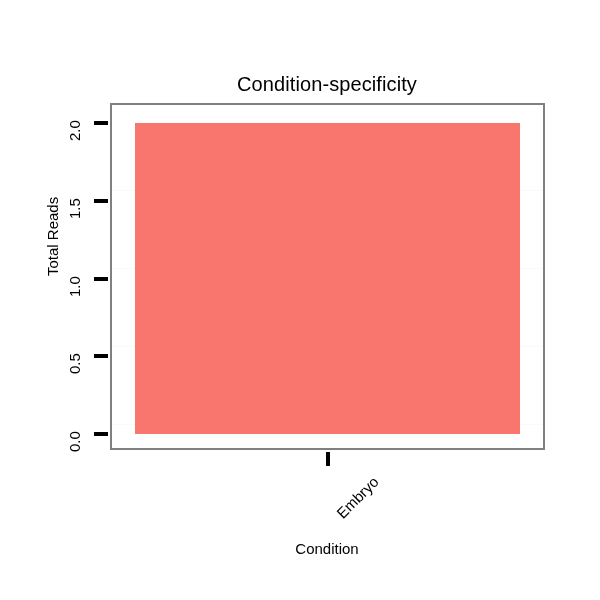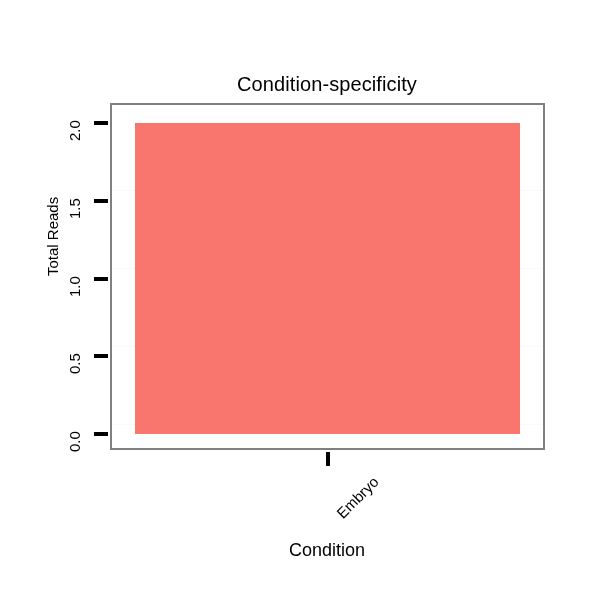--- a/index.html
+++ b/index.html
@@ -109,21 +109,21 @@
     white-space: nowrap;
     transform-origin: 0 0;
     transform: rotate(-90deg);
   }
   #x-axis-title {
     position: absolute;
     left: 0;
     top: 540px;
     width: 600px;
     text-align: center;
-    font-size: 18px;
+    font-size: 15px;
     color: #000000;
   }
   #x-axis-title-inner {
     display: inline-block;
     transform: translateX(27px);
   }
 </style>
 </head>
 <body>
 

